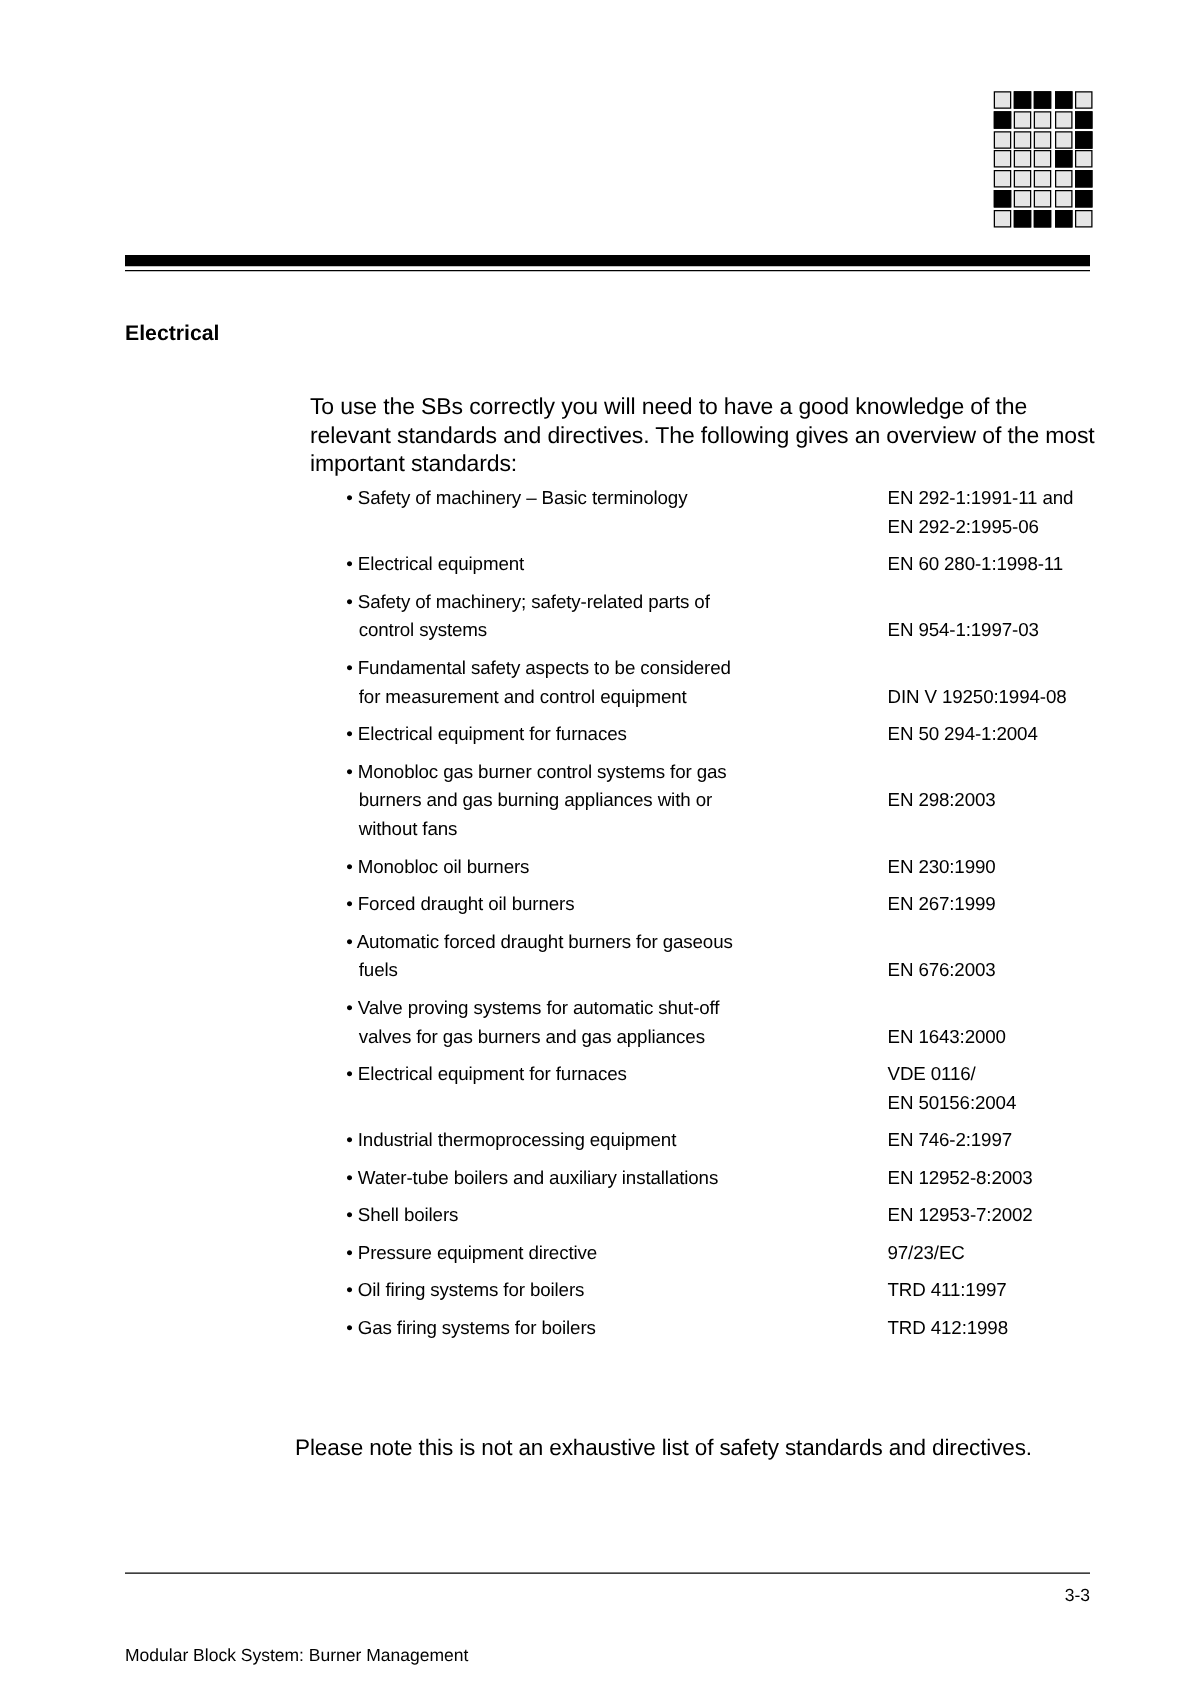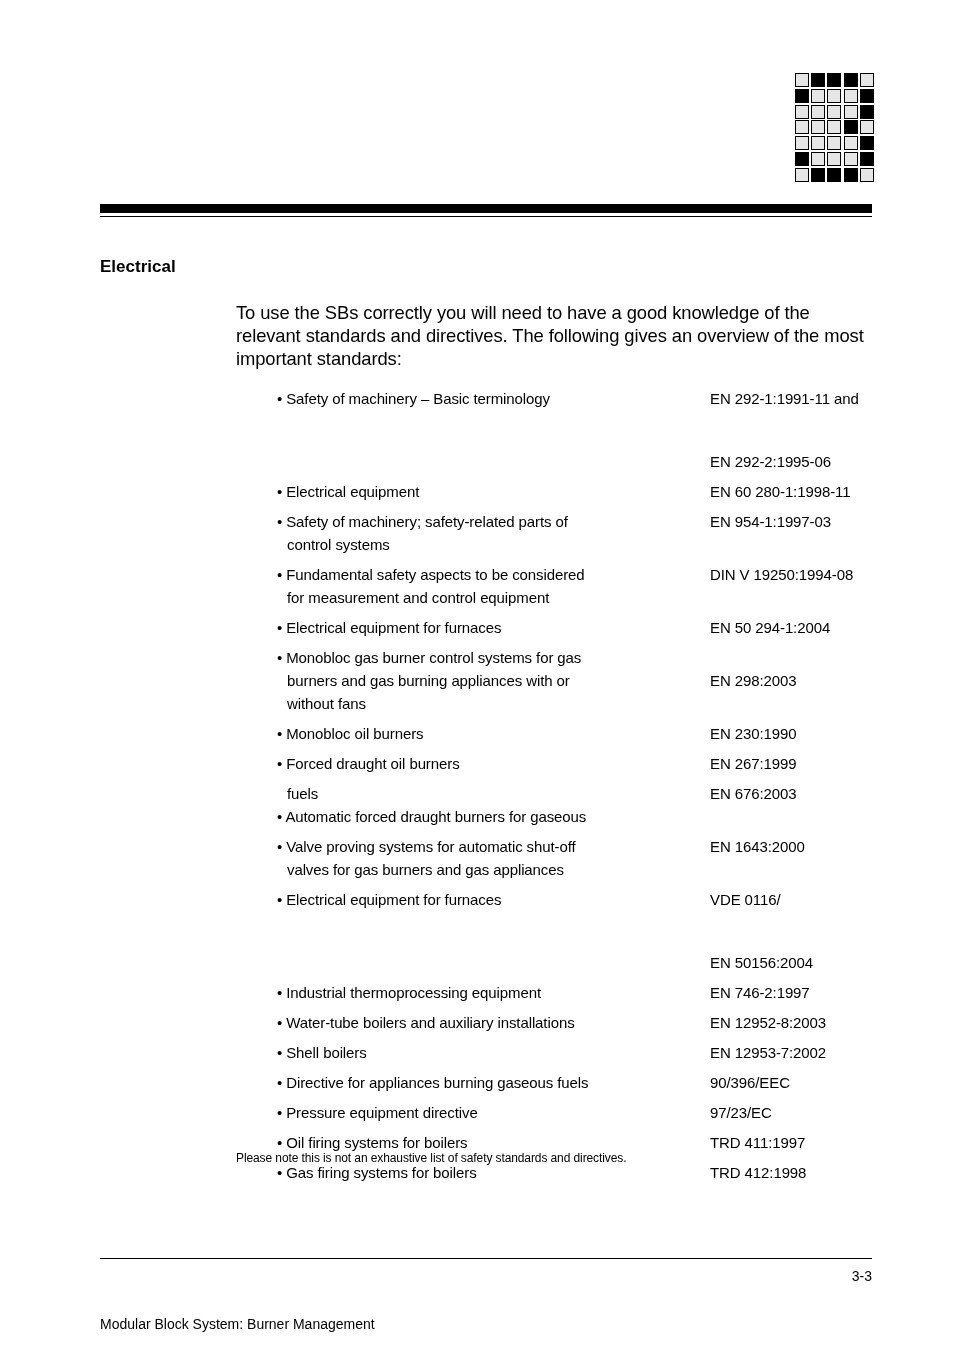--- a/index.html
+++ b/index.html
@@ -6,31 +6,31 @@
   body { width: 954px; height: 1351px; position: relative; overflow: hidden;
          font-family: "Liberation Sans", sans-serif; color: #000; }
   .logo-grid { position: absolute; left: 795px; top: 73px; width: 79px; height: 111px;
                display: grid; grid-template-columns: repeat(5, 14px); grid-template-rows: repeat(7, 14px);
                column-gap: 2.2px; row-gap: 1.8px; }
   .cell { box-sizing: border-box; border: 1.5px solid #000; background: #e6e6e6; }
   .cell.on { background: #000; }
   .top-bar { position: absolute; left: 100px; top: 204px; width: 772px; height: 9px; background: #000; }
   .top-line { position: absolute; left: 100px; top: 215.5px; width: 772px; height: 1.5px; background: #000; }
   .section-title { position: absolute; left: 100px; top: 257px; font-size: 17px; font-weight: bold; margin: 0; }
-  .intro { position: absolute; left: 236px; top: 301px; width: 640px; font-size: 18.4px; line-height: 23px; margin: 0; letter-spacing: -0.1px; }
+  .intro { position: absolute; left: 236px; top: 301px; width: 640px; font-size: 18.4px; line-height: 23px; margin: 12px; letter-spacing: -0.1px; }
   .std-list { position: absolute; left: 236px; top: 387px; width: 650px; margin: 0; padding: 0; list-style: none; }
   .std-row { display: flex; font-size: 15px; line-height: 23px; margin-bottom: 7px; letter-spacing: -0.1px; margin-left: 33px; }
   .std-desc { width: 441px; padding-left: 8px; box-sizing: border-box; }
   .std-desc .line { display: block; white-space: nowrap; }
   .std-desc .line.cont { padding-left: 10px; }
   .std-code { white-space: nowrap; display: flex; flex-direction: column; }
-  .std-code.align-bottom { justify-content: flex-start; }
+  .std-code.align-bottom { justify-content: flex-end; }
   .std-code.align-middle { justify-content: center; }
-  .std-code.align-top { justify-content: flex-start; gap: 40px; }
-  .note { position: absolute; left: 236px; top: 1147px; font-size: 12px; line-height: 23px; margin: 0; white-space: nowrap; letter-spacing: -0.1px; }
+  .std-code.align-top { justify-content: flex-start; }
+  .note { position: absolute; left: 236px; top: 1147px; font-size: 18px; line-height: 23px; margin: 0; white-space: nowrap; letter-spacing: -0.1px; }
   .footer-line { position: absolute; left: 100px; top: 1258px; width: 772px; height: 1px; background: #000; }
   .footer-title { position: absolute; left: 100px; top: 1268px; font-size: 14px; margin-top: 48px; }
   .footer-page { position: absolute; right: 82px; top: 1268px; font-size: 14px; }
 </style>
 </head>
 <body>
 
 <div class="logo-grid" id="logo-grid">
     <div class="cell"></div>
     <div class="cell on"></div>
@@ -141,22 +141,22 @@
     <li class="std-row">
       <div class="std-desc">
         <span class="line">• Forced draught oil burners</span>
       </div>
       <div class="std-code align-top">
         <span>EN 267:1999</span>
       </div>
     </li>
     <li class="std-row">
       <div class="std-desc">
+        <span class="line">• Automatic forced draught burners for gaseous</span>
         <span class="line cont">fuels</span>
-        <span class="line">• Automatic forced draught burners for gaseous</span>
       </div>
       <div class="std-code align-bottom">
         <span>EN 676:2003</span>
       </div>
     </li>
     <li class="std-row">
       <div class="std-desc">
         <span class="line">• Valve proving systems for automatic shut-off</span>
         <span class="line cont">valves for gas burners and gas appliances</span>
       </div>
@@ -188,28 +188,20 @@
       <div class="std-code align-top">
         <span>EN 12952-8:2003</span>
       </div>
     </li>
     <li class="std-row">
       <div class="std-desc">
         <span class="line">• Shell boilers</span>
       </div>
       <div class="std-code align-top">
         <span>EN 12953-7:2002</span>
-      </div>
-    </li>
-    <li class="std-row">
-      <div class="std-desc">
-        <span class="line">• Directive for appliances burning gaseous fuels</span>
-      </div>
-      <div class="std-code align-top">
-        <span>90/396/EEC</span>
       </div>
     </li>
     <li class="std-row">
       <div class="std-desc">
         <span class="line">• Pressure equipment directive</span>
       </div>
       <div class="std-code align-top">
         <span>97/23/EC</span>
       </div>
     </li>

